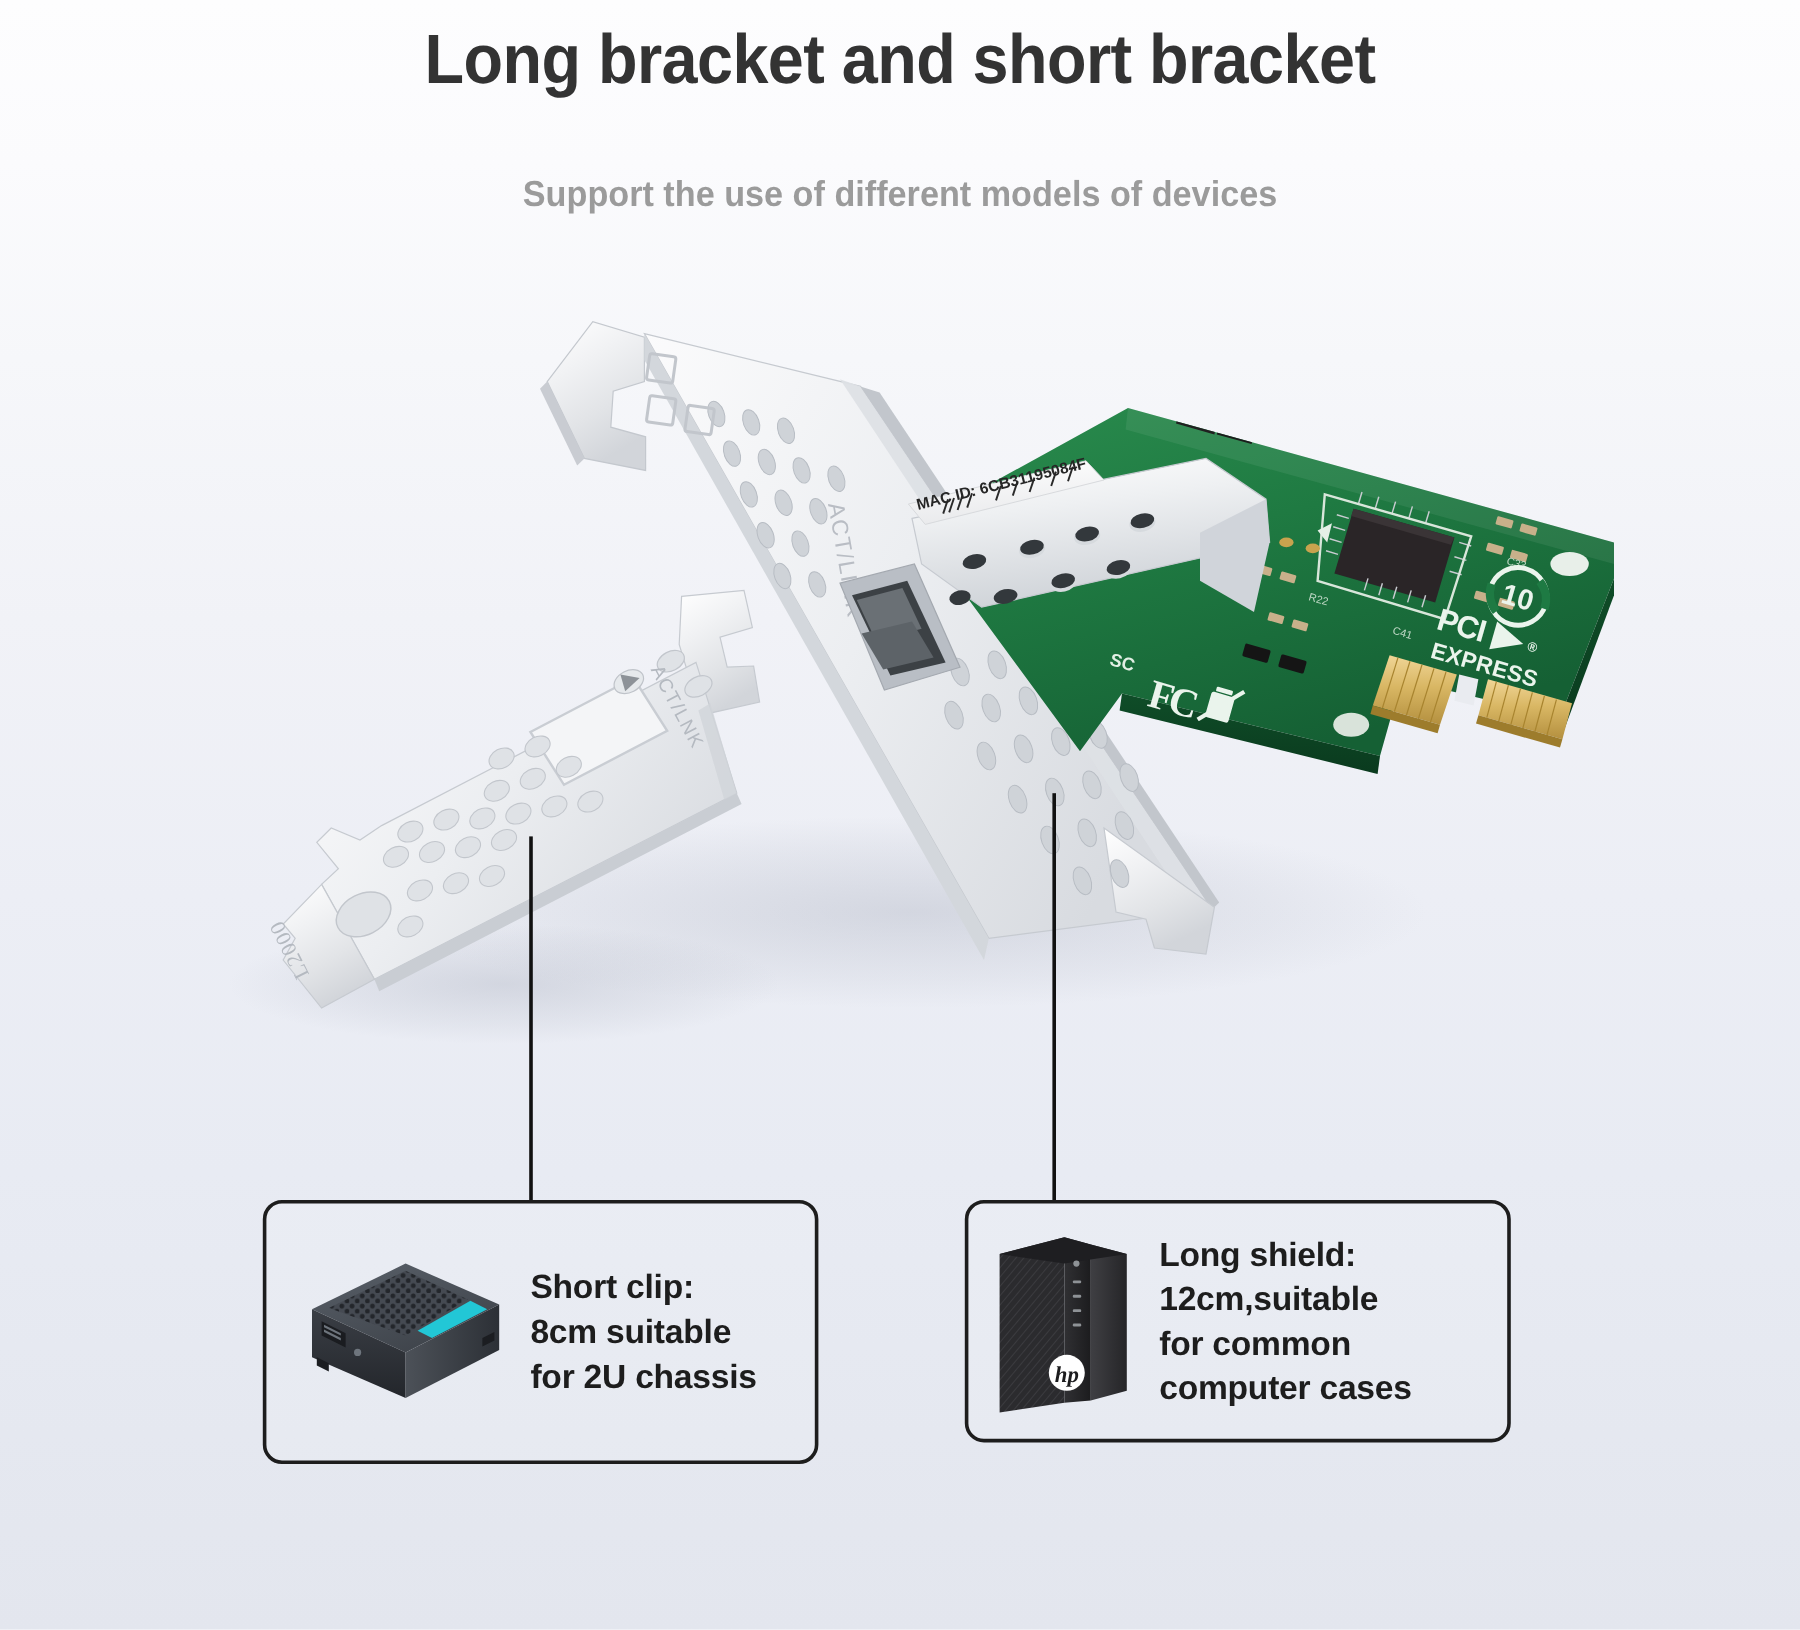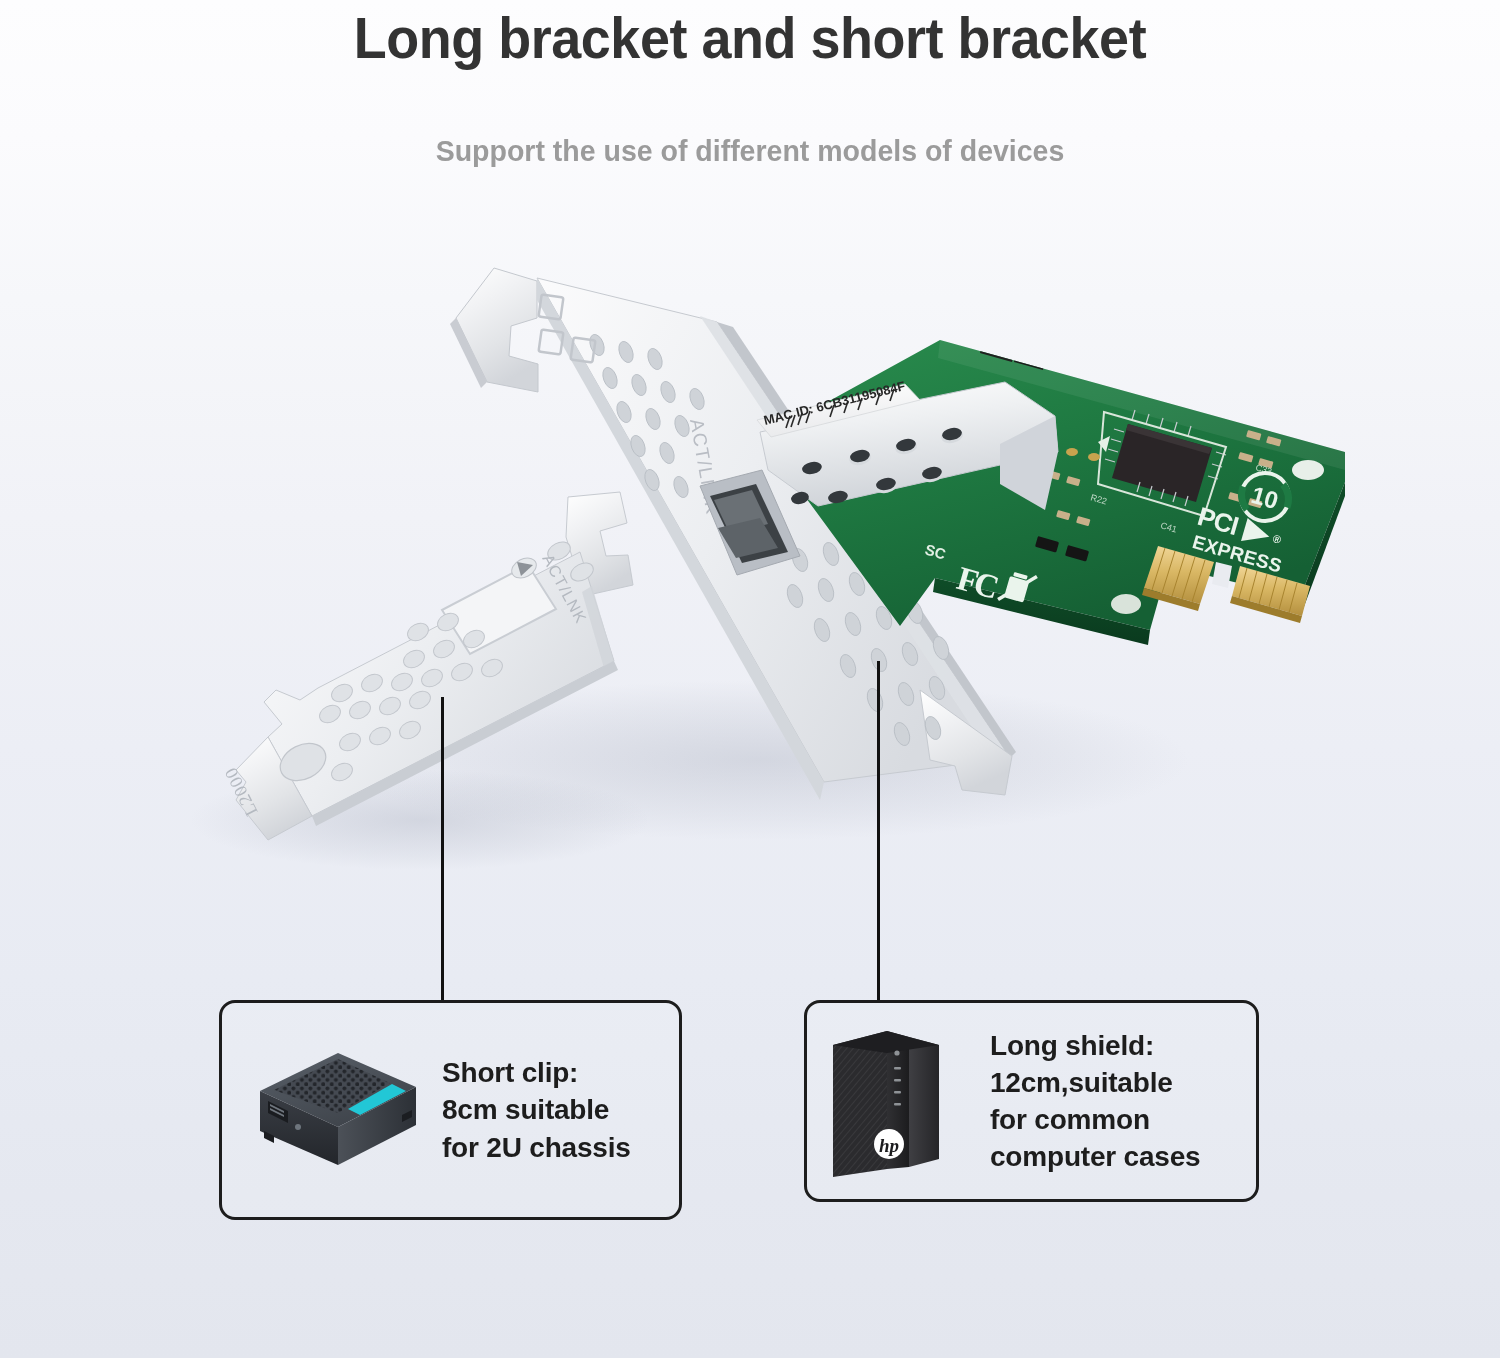--- a/index.html
+++ b/index.html
@@ -22,21 +22,21 @@
         #e5e8f0 88%,
         #e3e6ee 100%);
     position: relative;
   }
 
   
   .header {
     position: absolute;
     top: 0; left: 0; right: 0;
     text-align: center;
-    padding-top: 4px;
+    padding-top: 16px;
   }
   .title {
     font-size: 58px;
     font-weight: bold;
     color: #333333;
     letter-spacing: -0.5px;
     line-height: 1.18;
     transform: scaleX(0.93);
   }
   .subtitle {
@@ -77,21 +77,21 @@
   }
   .callout-text {
     font-size: 28px;
     font-weight: bold;
     color: #1d1d1d;
     line-height: 1.33;
     letter-spacing: -0.2px;
     white-space: pre-line;
     margin-left: 16px;
   }
-  #callout-long .callout-text { margin-left: 40px; }
+  #callout-long .callout-text { margin-left: 16px; }
 
   
   .leader {
     position: absolute;
     background: #111111;
     width: 3px;
   }
   #leader-short { left: 441px; top: 697px; height: 304px; }
   #leader-long  { left: 877px; top: 661px; height: 340px; }
 </style>

